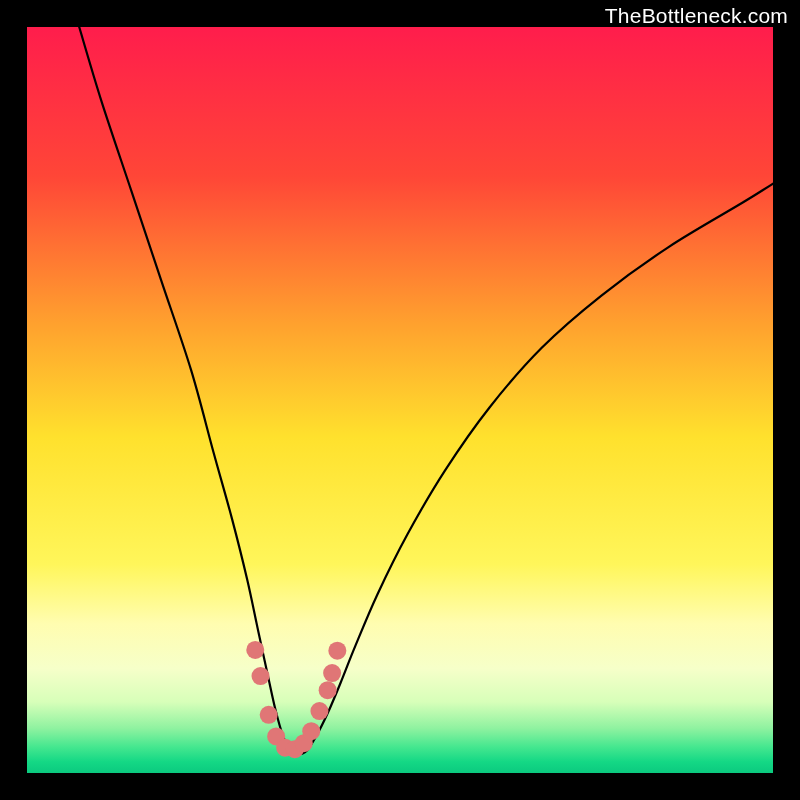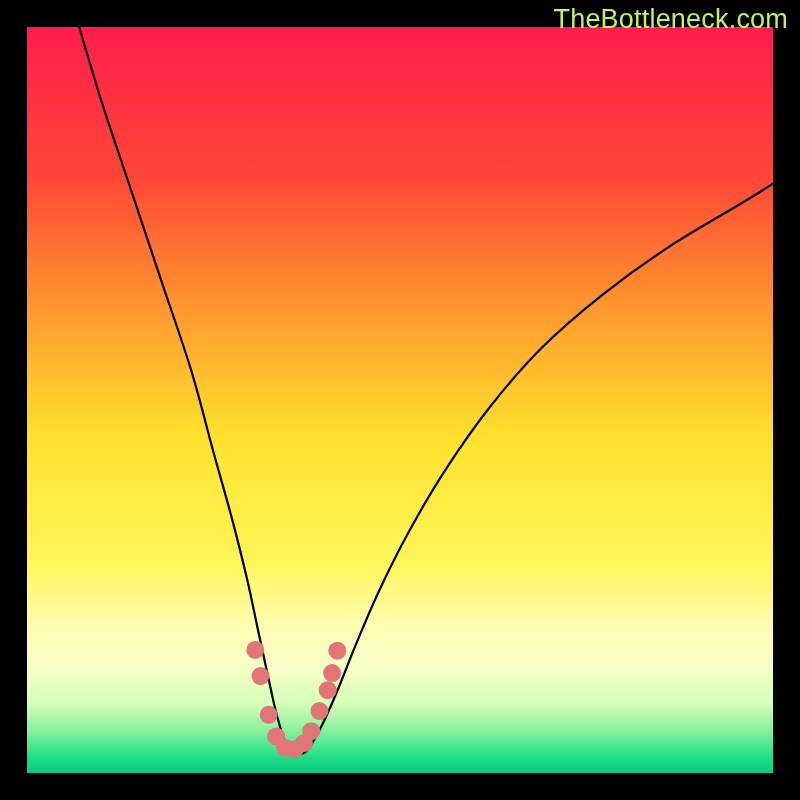--- a/index.html
+++ b/index.html
@@ -21,22 +21,22 @@
     left: 27px;
     top: 27px;
     width: 746px;
     height: 746px;
     overflow: hidden;
   }
   .watermark {
     position: absolute;
     top: 4px;
     right: 12px;
-    color: #bef264;
-    font-size: 27px;
+    color: #ffffff;
+    font-size: 21px;
     font-weight: 500;
     letter-spacing: 0.2px;
   }
   svg {
     display: block;
   }
 </style>
 </head>
 <body>
 

